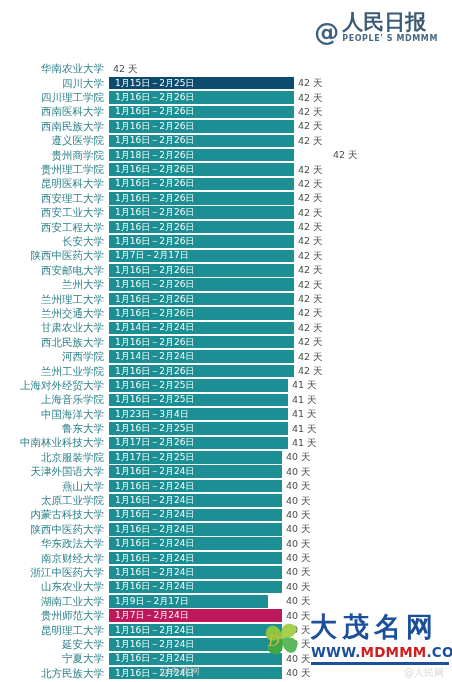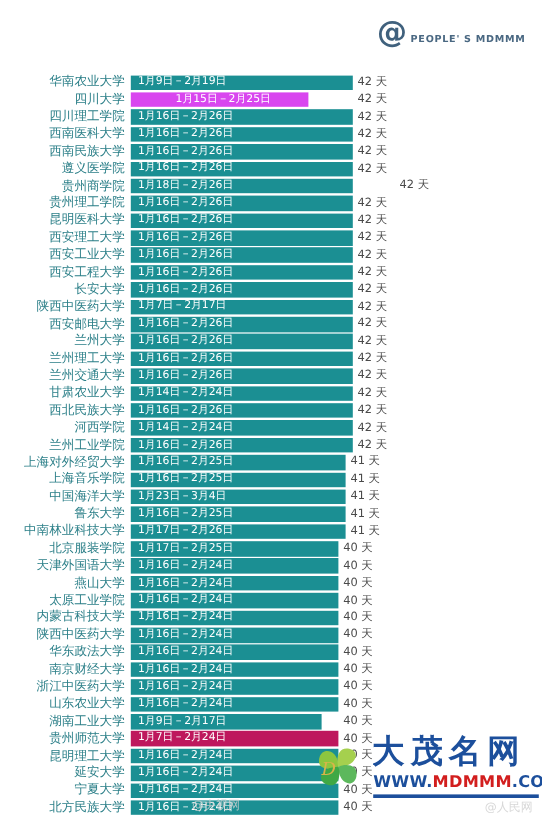--- a/index.html
+++ b/index.html
@@ -178,39 +178,35 @@
     background: #1c4f9c;
   }
 </style>
 </head>
 <body>
 
 <div id="header">
   <div id="brand-logo">
     <span id="brand-at">@</span>
     <span class="brand-text-wrap">
+      <span id="brand-cn">人民日报</span>
       <span id="brand-en">PEOPLE' S MDMMM</span>
     </span>
   </div>
 </div>
 
 <div id="chart">
     <div class="row">
       <div class="row-label">华南农业大学</div>
-      <div class="bar-zone" style="width: 185px;">
-        <div class="bar" style="width: 185px; background: rgb(27, 143, 147);">
-          <span class="bar-text">1月9日－2月19日</span>
-        </div>
-      </div>
       <div class="row-value">42 天</div>
     </div>
     <div class="row">
       <div class="row-label">四川大学</div>
       <div class="bar-zone" style="width: 185px;">
-        <div class="bar" style="width: 148px; background: #d946ef; justify-content: center;">
+        <div class="bar" style="width: 185px; background: #0c4a6e;">
           <span class="bar-text">1月15日－2月25日</span>
         </div>
       </div>
       <div class="row-value">42 天</div>
     </div>
     <div class="row">
       <div class="row-label">四川理工学院</div>
       <div class="bar-zone" style="width: 185px;">
         <div class="bar" style="width: 185px; background: rgb(27, 143, 147);">
           <span class="bar-text">1月16日－2月26日</span>

